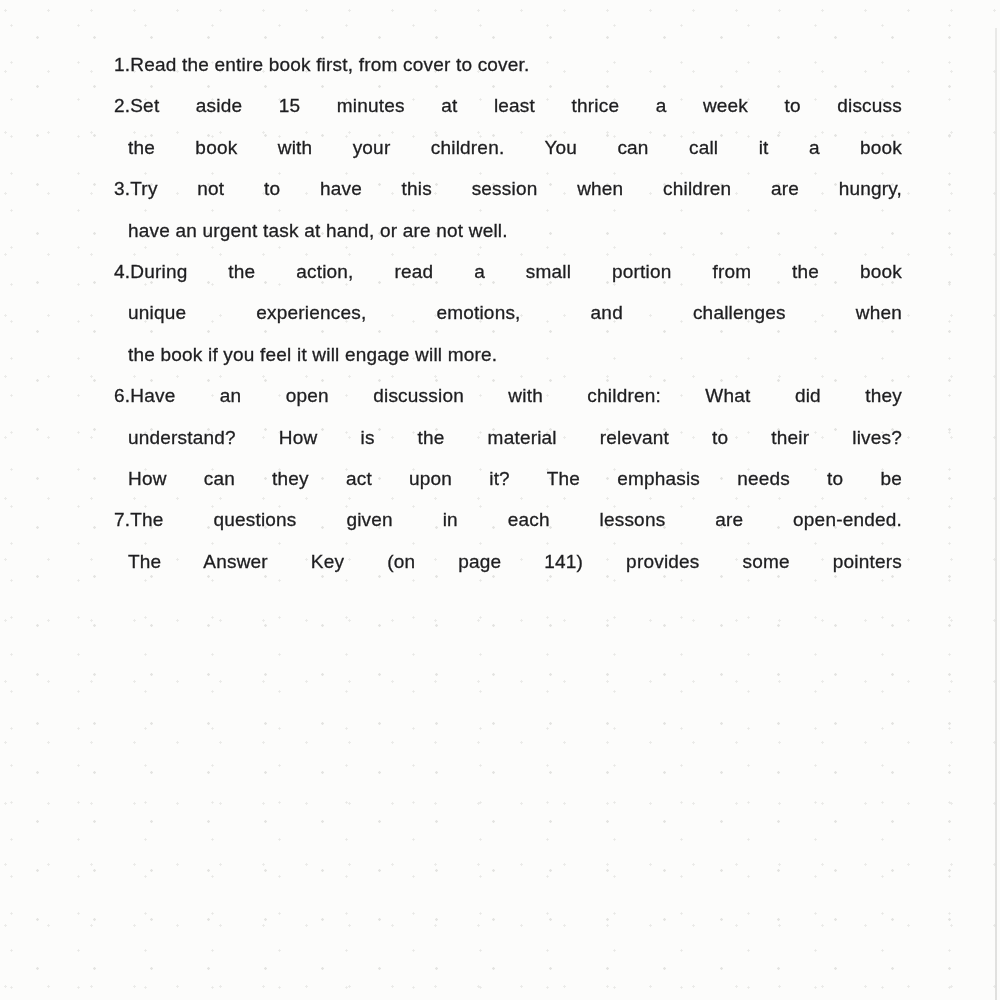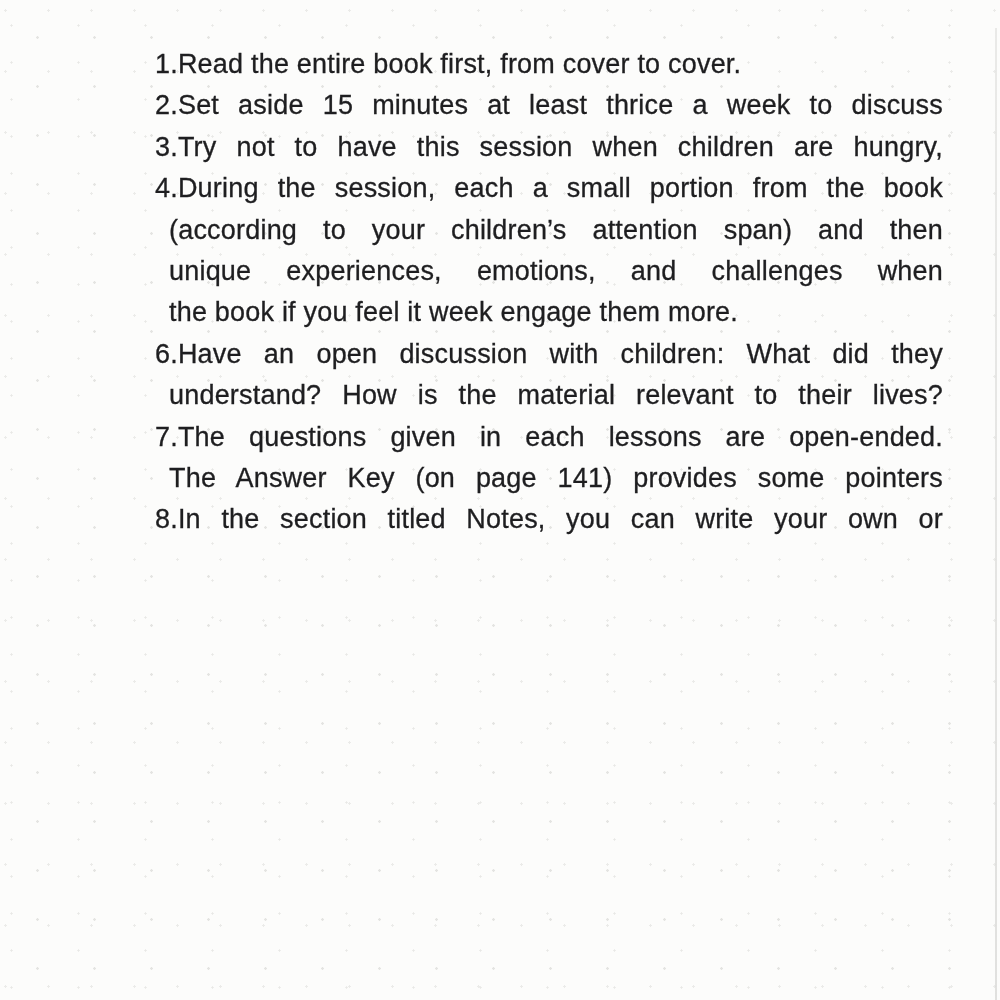--- a/index.html
+++ b/index.html
@@ -24,24 +24,23 @@
       radial-gradient(circle, #e8e8e6 0.9px, rgba(255,255,255,0) 1.3px);
     background-size: 57px 49px, 43px 61px, 67px 37px;
     background-position: 9px 13px, 27px 41px, 45px 7px;
   }
   .content {
     position: absolute;
     left: 114px;
     top: 44px;
     width: 788px;
     color: #1e1e20;
-    font-size: 27px;
+    font-size: 19px;
     line-height: 41.4px;
     letter-spacing: 0.2px;
-    margin-left: 41px;
     -webkit-text-stroke: 0.3px #1e1e20;
   }
   .item {
     padding-left: 14px;
   }
   .line {
     text-align: justify;
     text-align-last: justify;
     white-space: normal;
   }
@@ -70,45 +69,46 @@
 
 <div class="page">
   <div class="content">
 
     <div class="item">
       <div class="line first left"><span class="num">1.</span><span>Read the entire book first, from cover to cover.</span></div>
     </div>
 
     <div class="item">
       <div class="line first"><span class="num">2.</span><span>Set aside 15 minutes at least thrice a week to discuss</span></div>
+      <div class="line"><span>the book with your children. You can call it a book</span></div>
     </div>
 
     <div class="item">
       <div class="line first"><span class="num">3.</span><span>Try not to have this session when children are hungry,</span></div>
+      <div class="line left"><span>have an urgent task at hand, or are not well.</span></div>
     </div>
 
     <div class="item">
-      <div class="line first"><span class="num">4.</span><span>During the session, each a small portion from the book</span></div>
-      <div class="line"><span>(according to your children’s attention span) and then</span></div>
+      <div class="line first"><span class="num">4.</span><span>During the action, read a small portion from the book</span></div>
       <div class="line"><span>unique experiences, emotions, and challenges when</span></div>
     </div>
 
     <div class="item">
-      <div class="line left"><span>the book if you feel it week engage them more.</span></div>
+      <div class="line left"><span>the book if you feel it will engage will more.</span></div>
     </div>
 
     <div class="item">
       <div class="line first"><span class="num">6.</span><span>Have an open discussion with children: What did they</span></div>
       <div class="line"><span>understand? How is the material relevant to their lives?</span></div>
+      <div class="line"><span>How can they act upon it? The emphasis needs to be</span></div>
     </div>
 
     <div class="item">
       <div class="line first"><span class="num">7.</span><span>The questions given in each lessons are open-ended.</span></div>
       <div class="line"><span>The Answer Key (on page 141) provides some pointers</span></div>
     </div>
 
     <div class="item">
-      <div class="line first"><span class="num">8.</span><span>In the section titled Notes, you can write your own or</span></div>
     </div>
 
   </div>
   <div class="edge-line"></div>
 </div>
 
 </body></html>

